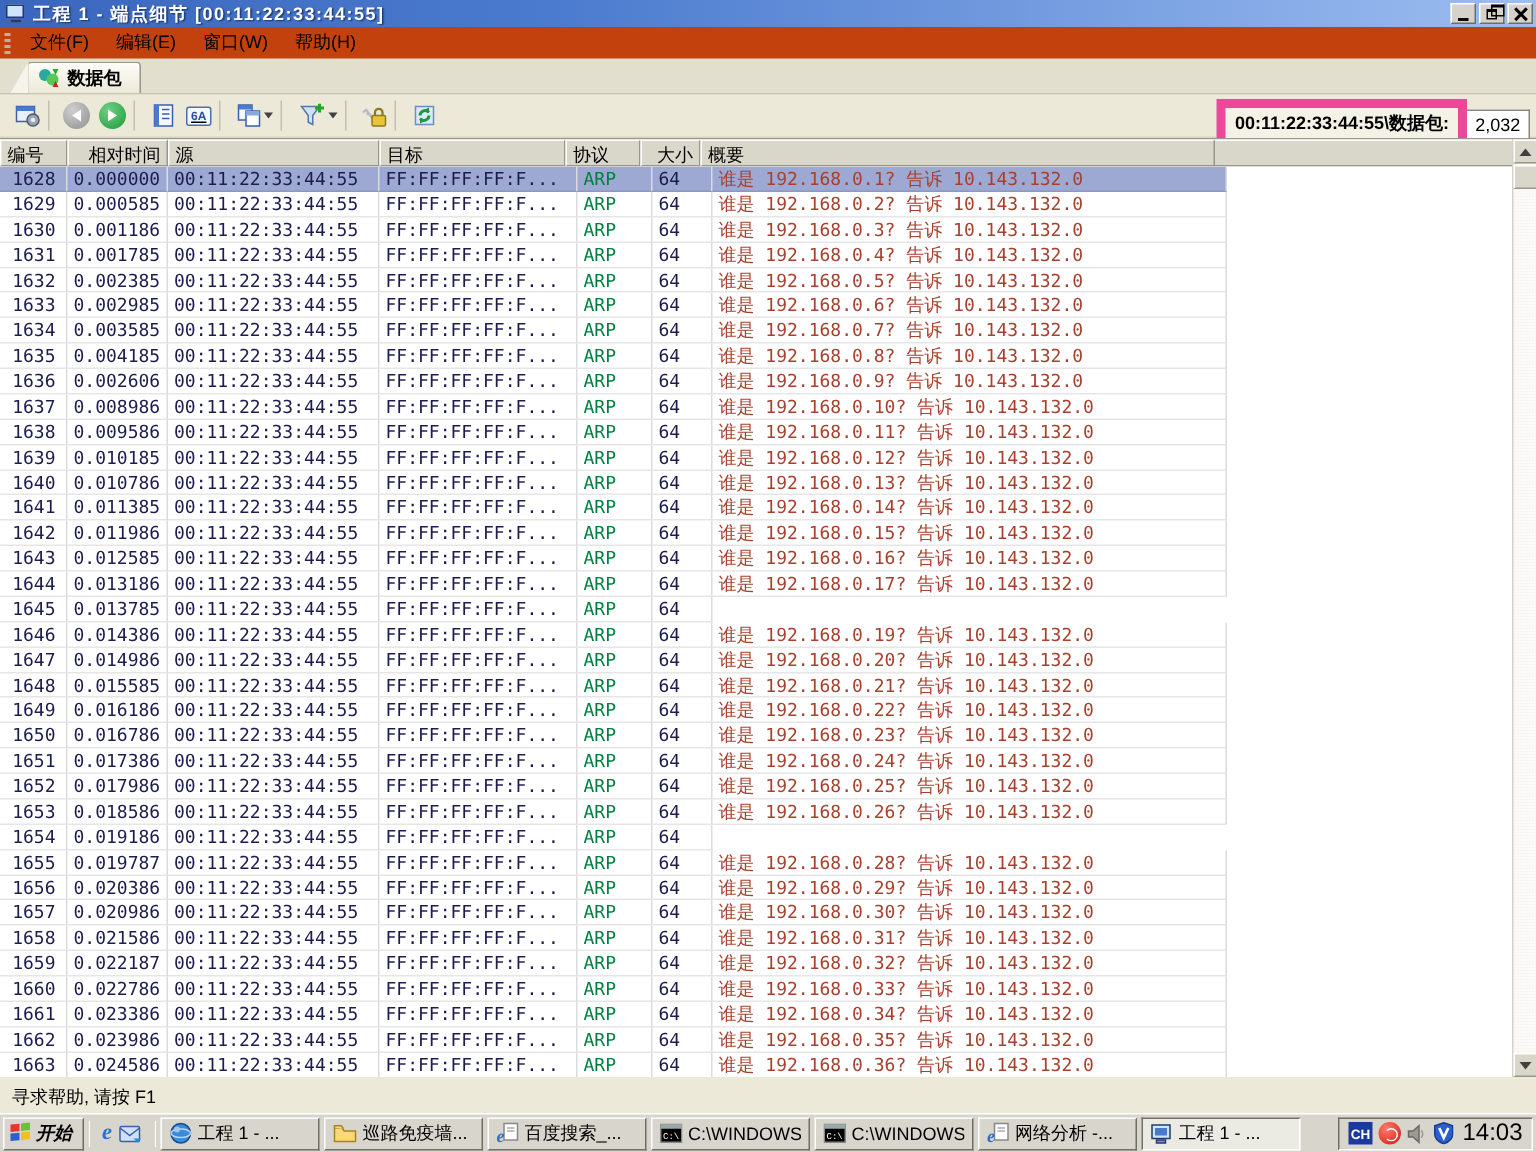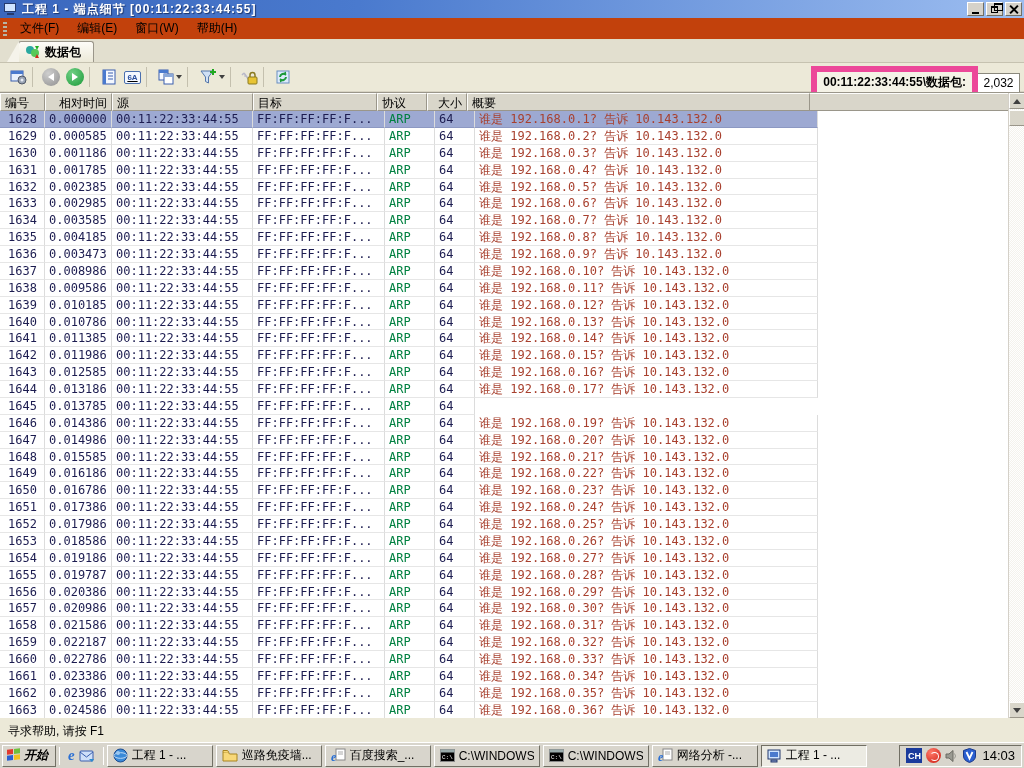--- a/index.html
+++ b/index.html
@@ -109,21 +109,21 @@
   .taskbtn.active { background:#ecebe3; border-color:#716f64 #fff #fff #716f64; }
   .taskbtn .lbl { overflow:hidden; white-space:nowrap; }
   .tray { margin-left:auto; height:22px; display:flex; align-items:center; gap:4px; padding:0 6px;
     border:1px solid; border-color:#716f64 #fff #fff #716f64; flex:none; }
   .ime { width:16px; height:15px; background:#1a3a9c; color:#fff; font-size:9px; font-weight:bold;
     display:flex; align-items:center; justify-content:center; }
   .tray-red { width:15px; height:15px; border-radius:50%; background:radial-gradient(circle at 35% 30%,#ff7a6a,#cc1a10);
     position:relative; }
   .tray-red:before { content:""; position:absolute; left:4px; top:4px; width:7px; height:7px;
     border:1px solid #fff; border-radius:50%; border-left-color:transparent; }
-  .clock { font-size:13px; padding-left:2px; }
+  .clock { font-size:16px; padding-left:2px; }
 
   svg { display:block; }
 </style>
 </head>
 <body>
 
 <div class="titlebar">
   <span class="title-icon">
       <i class="scr"></i>
       <i class="base"></i>
@@ -320,21 +320,21 @@
         <span class="cell c0">1635</span>
         <span class="cell c1">0.004185</span>
         <span class="cell c2">00:11:22:33:44:55</span>
         <span class="cell c3">FF:FF:FF:FF:F...</span>
         <span class="cell c4">ARP</span>
         <span class="cell c5">64</span>
         <span class="cell c6">谁是 192.168.0.8? 告诉 10.143.132.0</span>
       </div>
       <div class="row">
         <span class="cell c0">1636</span>
-        <span class="cell c1">0.003473</span>
+        <span class="cell c1">0.002606</span>
         <span class="cell c2">00:11:22:33:44:55</span>
         <span class="cell c3">FF:FF:FF:FF:F...</span>
         <span class="cell c4">ARP</span>
         <span class="cell c5">64</span>
         <span class="cell c6">谁是 192.168.0.9? 告诉 10.143.132.0</span>
       </div>
       <div class="row">
         <span class="cell c0">1637</span>
         <span class="cell c1">0.008986</span>
         <span class="cell c2">00:11:22:33:44:55</span>
@@ -486,21 +486,20 @@
         <span class="cell c5">64</span>
         <span class="cell c6">谁是 192.168.0.26? 告诉 10.143.132.0</span>
       </div>
       <div class="row">
         <span class="cell c0">1654</span>
         <span class="cell c1">0.019186</span>
         <span class="cell c2">00:11:22:33:44:55</span>
         <span class="cell c3">FF:FF:FF:FF:F...</span>
         <span class="cell c4">ARP</span>
         <span class="cell c5">64</span>
-        <span class="cell c6">谁是 192.168.0.27? 告诉 10.143.132.0</span>
       </div>
       <div class="row">
         <span class="cell c0">1655</span>
         <span class="cell c1">0.019787</span>
         <span class="cell c2">00:11:22:33:44:55</span>
         <span class="cell c3">FF:FF:FF:FF:F...</span>
         <span class="cell c4">ARP</span>
         <span class="cell c5">64</span>
         <span class="cell c6">谁是 192.168.0.28? 告诉 10.143.132.0</span>
       </div>

